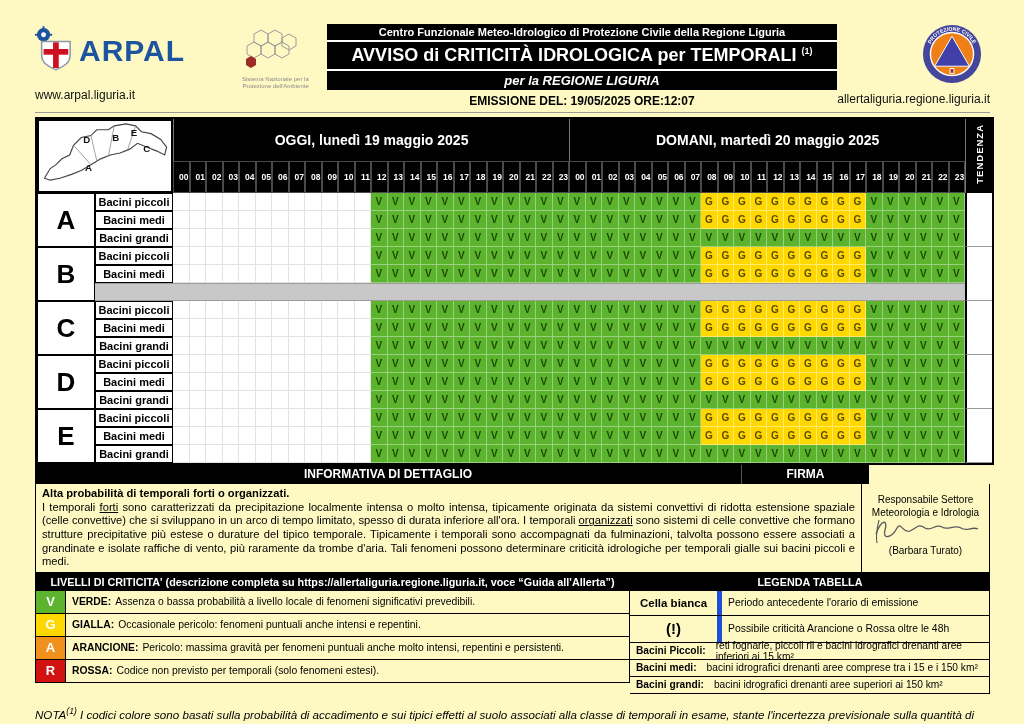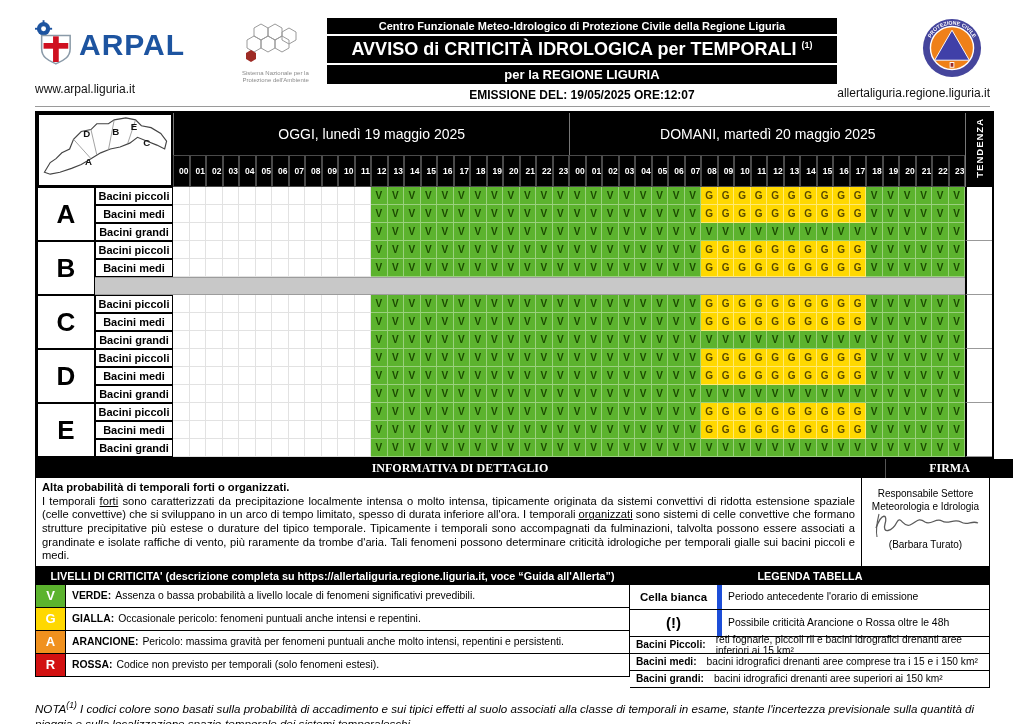--- a/index.html
+++ b/index.html
@@ -1,56 +1,56 @@
 <!DOCTYPE html>
 <html><head>
 <meta charset="utf-8">
 <style>
   * { margin:0; padding:0; box-sizing:border-box; }
   body { background:#e8e8e8; font-family:"Liberation Sans", sans-serif; }
-  .page { width:1024px; height:724px; background:#ffffff; position:relative; padding:18px 34px 0 35px; overflow:hidden; }
+  .page { width:1024px; height:724px; background:#fef9c3; position:relative; padding:24px 34px 0 35px; overflow:hidden; }
 
   
   .top { display:flex; align-items:flex-start; border-bottom:1px solid #9a9a9a; padding-bottom:4px; }
   .col-arpal { width:215px; display:flex; flex-direction:column; }
   .arpal-row { display:flex; align-items:center; gap:6px; height:54px; }
   .arpal-word { font-size:30px; font-weight:bold; color:#1d54a0; letter-spacing:1px; }
   .arpal-url { font-size:12px; color:#111; margin-top:10px; }
   .col-snpa { width:105px; padding-top:2px; }
   .snpa-cap { font-size:6px; color:#8a8a8a; line-height:1.2; text-align:right; margin-top:-6px; padding-right:18px;}
   .col-title { width:560px; display:flex; flex-direction:column; }
   .tblock { background:#000; }
   .tline { color:#fff; text-align:center; font-weight:bold; border-bottom:2px solid #fff; padding:2px 0; }
   .tline1 { font-size:11px; }
   .tline2 { font-size:18px; padding:3px 0; }
-  .tline3 { font-size:13px; border-bottom:none; }
+  .tline3 { font-size:13px; border-bottom:none;font-style:italic; }
   sup.t2sup { font-size:9px; }
   .emission { text-align:center; font-weight:bold; font-size:12px; padding:4px 0 0 0; color:#000; }
   .col-badge { flex:1; display:flex; flex-direction:column; align-items:flex-end; }
   .badge-wrap { padding-right:8px; }
   .allerta-url { font-size:12px; color:#111; margin-top:4px; }
 
   
   table.alert { border-collapse:separate; border-spacing:0; table-layout:fixed; width:955px; margin-top:4px; border:2px solid #000; }
   table.alert td, table.alert th { overflow:hidden; }
   .mapcell { background:#fff; border:2px solid #000; padding:1px; }
-  th.day { background:#000; color:#fff; font-weight:normal; font-size:14px; height:40px; border-left:1px solid #777; }
+  th.day { background:#000; color:#fff; font-weight:bold; font-size:14px; height:40px; border-left:1px solid #777; }
   th.tend-h { background:#000; color:#fff; border-left:1px solid #777; }
   .vert { writing-mode:vertical-rl; transform:rotate(180deg); font-size:9.5px; font-weight:bold; letter-spacing:1px; }
   th.hh { background:#000; color:#fff; font-weight:bold; font-size:8.5px; height:30px; border:1px solid #4a4a4a; text-align:right; }
   th.zone { background:#fff; border:1px solid #000; font-size:26px; font-weight:bold; color:#000; text-align:center; }
   td.blabel { background:#fff; border:1px solid #000; font-size:11px; font-weight:bold; text-align:center; height:18px; }
   td.cw { background:#fff; border-right:1px solid #e2e2e2; border-bottom:1px solid #e2e2e2; height:18px; }
   td.cv { background:#5cb32e; color:#1b4a00; font-weight:bold; font-size:10px; text-align:center; border-right:1px solid rgba(255,255,255,.38); border-bottom:1px solid rgba(255,255,255,.38); height:18px; }
   td.cg { background:#ffd800; color:#5a4a00; font-weight:bold; font-size:10px; text-align:center; border-right:1px solid rgba(255,255,255,.45); border-bottom:1px solid rgba(255,255,255,.45); height:18px; }
   td.tend { background:#fff; border-left:2px solid #000; border-bottom:1px solid #999; }
   td.spacer { background:#c8c8c8; height:18px; border-top:1px solid #9c9c9c; border-bottom:1px solid #9c9c9c; }
 
   
-  .info-head { display:flex; width:978px;font-family:Liberation Serif, serif; }
+  .info-head { display:flex; width:834px; }
   .ih-left { flex:1; background:#000; color:#fff; font-weight:bold; font-size:12px; text-align:center; height:19px; line-height:19px; }
   .ih-right { width:128px; background:#000; color:#fff; font-weight:bold; font-size:12px; text-align:center; height:19px; line-height:19px; border-left:1px solid #555; }
   .info-body { display:flex; width:955px; }
   .ib-text { flex:1; border:1px solid #000; border-top:none; padding:3px 6px; font-size:11.2px; line-height:1.22; text-align:justify; }
   .ib-text .lead { font-weight:bold; }
   .ib-text .und { text-decoration:underline; }
   .ib-sign { width:128px; border:1px solid #000; border-top:none; border-left:none; text-align:center; font-size:10px; line-height:1.25; padding-top:10px; position:relative; }
   .sig-svg { position:absolute; left:8px; top:30px; }
   .sig-name { margin-top:26px; }
 

